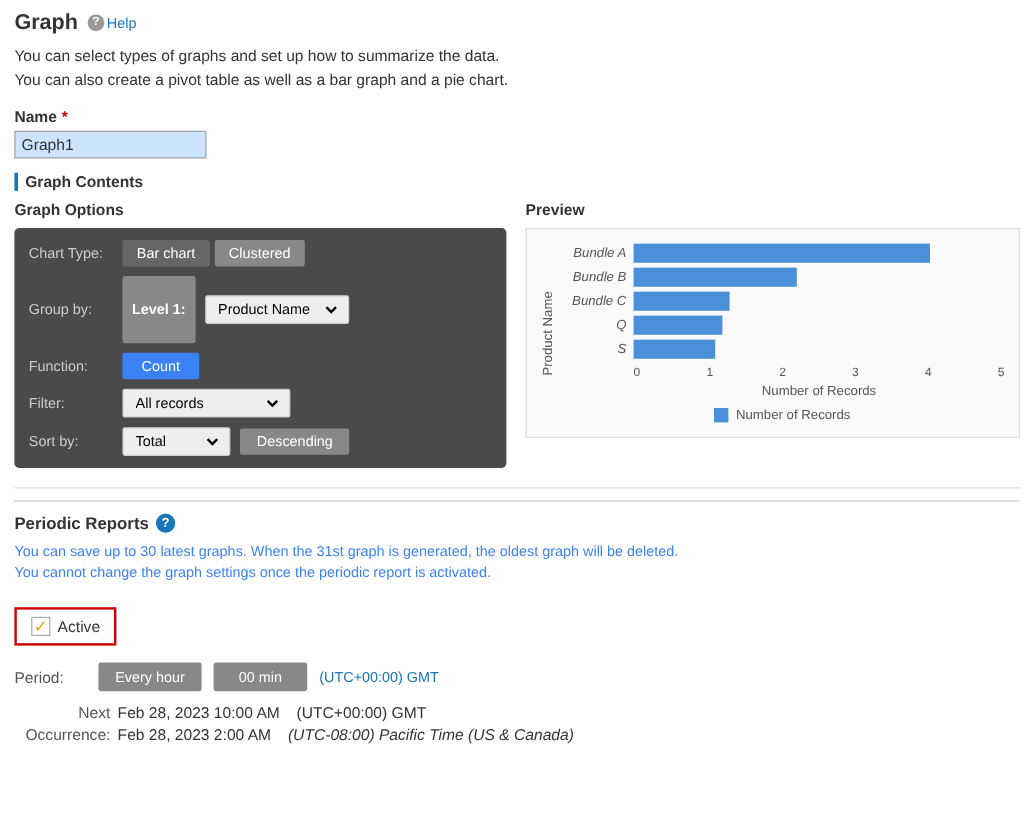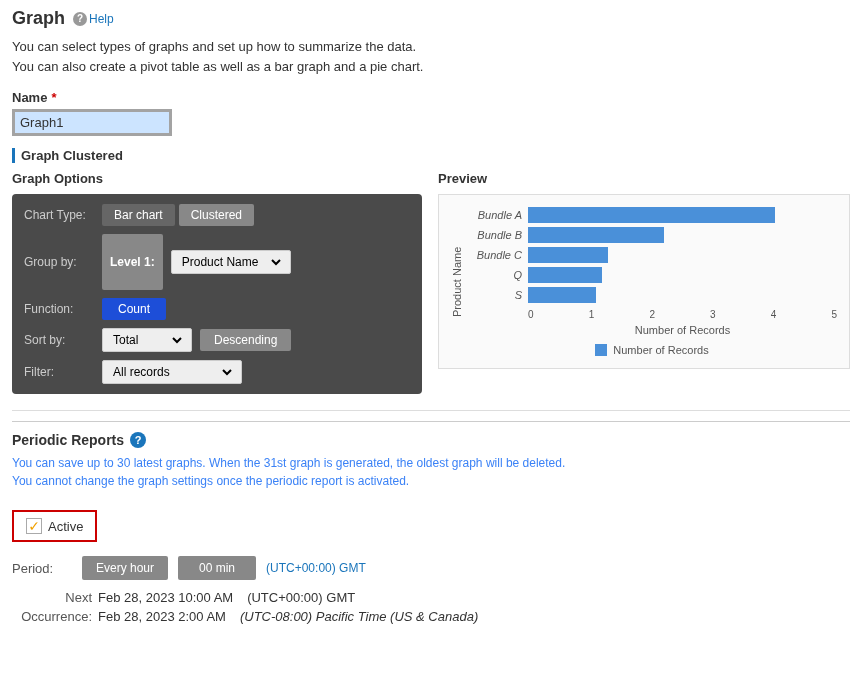--- a/index.html
+++ b/index.html
@@ -57,21 +57,21 @@
       display: flex;
       align-items: center;
       gap: 4px;
     }
     .required {
       color: #cc0000;
     }
     .name-input {
       width: 160px;
       padding: 3px 5px;
-      border: 3px solid #a3a3a3;
+      border: 1px solid #a3a3a3;
       background: #cce4ff;
       font-size: 13px;
       color: #333;
       margin-bottom: 12px;
       outline: none;
     }
     .graph-contents-header {
       border-left: 3px solid #1a75bb;
       padding-left: 6px;
       font-weight: bold;
@@ -151,21 +151,21 @@
     }
     .select-box select {
       background: transparent;
       border: none;
       font-size: 12px;
       outline: none;
       width: 100%;
       cursor: pointer;
     }
     .count-btn {
-      background: #1d4ed8;
+      background: #3b82f6;
       color: #fff;
       border: none;
       padding: 4px 16px;
       font-size: 12px;
       border-radius: 2px;
     }
     .filter-select {
       background: #eee;
       border: 1px solid #ccc;
       padding: 3px 6px;
@@ -408,21 +408,21 @@
 </div>
 
 
 <div class="section-label">
   <span>Name</span>
   <span class="required">*</span>
 </div>
 <input class="name-input" type="text" value="Graph1" style="">
 
 
-<div class="graph-contents-header">Graph Clustered</div>
+<div class="graph-contents-header">Graph Contents</div>
 
 
 <div class="graph-main">
 
   <div class="graph-options">
     <div class="graph-options-title">Graph Options</div>
     <div class="options-box">
 
       <div class="option-row">
         <span class="option-label">Chart Type:</span>
@@ -443,40 +443,40 @@
           </select>
         </div>
       </div>
 
       <div class="option-row">
         <span class="option-label">Function:</span>
         <button class="count-btn">Count</button>
       </div>
 
       <div class="option-row">
+        <span class="option-label">Filter:</span>
+        <div class="filter-select">
+          <select>
+            <option>All records</option>
+            <option>Active records</option>
+            <option>Inactive records</option>
+          </select>
+        </div>
+      </div>
+
+      <div class="option-row">
         <span class="option-label">Sort by:</span>
         <div class="select-box" style="min-width:90px;">
           <select>
             <option>Total</option>
             <option>Name</option>
             <option>Count</option>
           </select>
         </div>
         <button class="descending-btn">Descending</button>
-      </div>
-
-      <div class="option-row">
-        <span class="option-label">Filter:</span>
-        <div class="filter-select">
-          <select>
-            <option>All records</option>
-            <option>Active records</option>
-            <option>Inactive records</option>
-          </select>
-        </div>
       </div>
 
     </div>
   </div>
 
   <div class="preview-section">
     <div class="preview-title">Preview</div>
     <div class="preview-box">
       <div class="chart-container">
         <div class="y-axis-label">Product Name</div>

